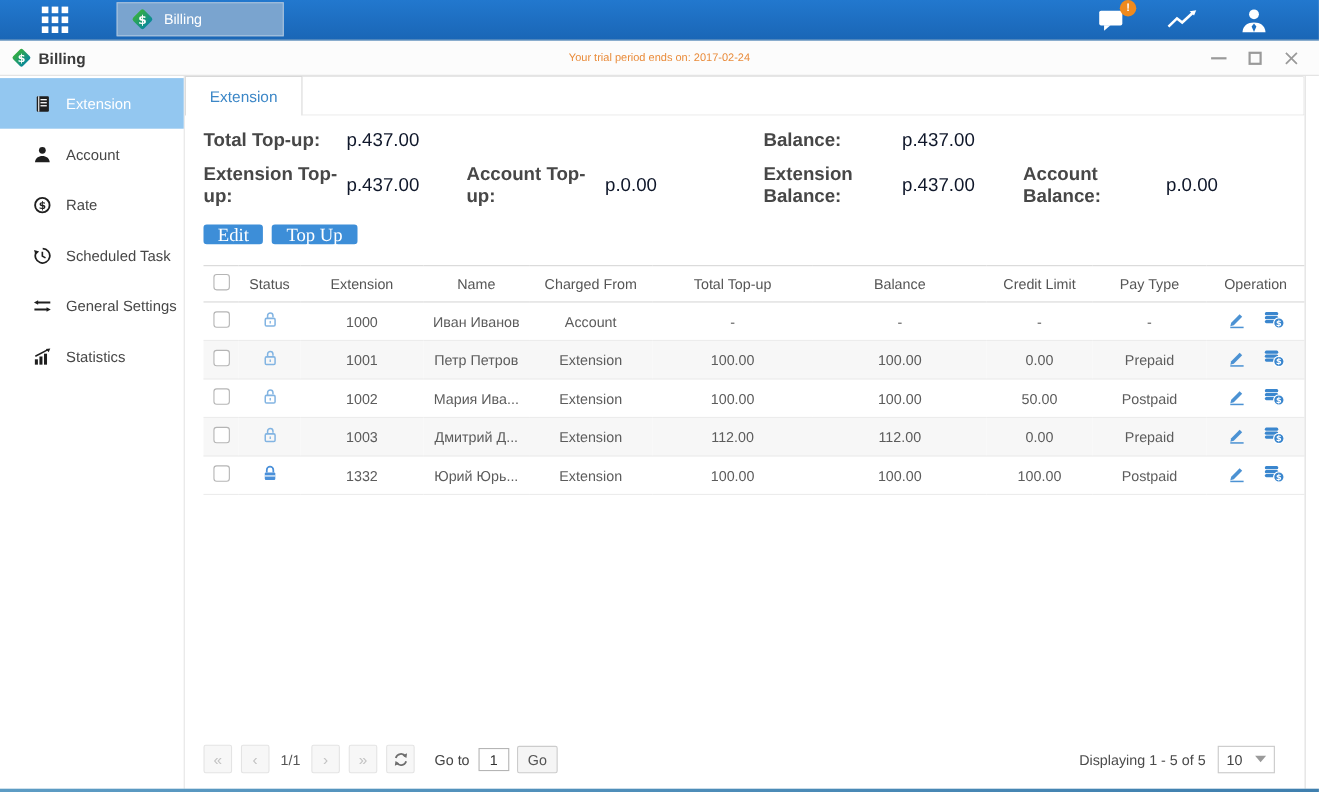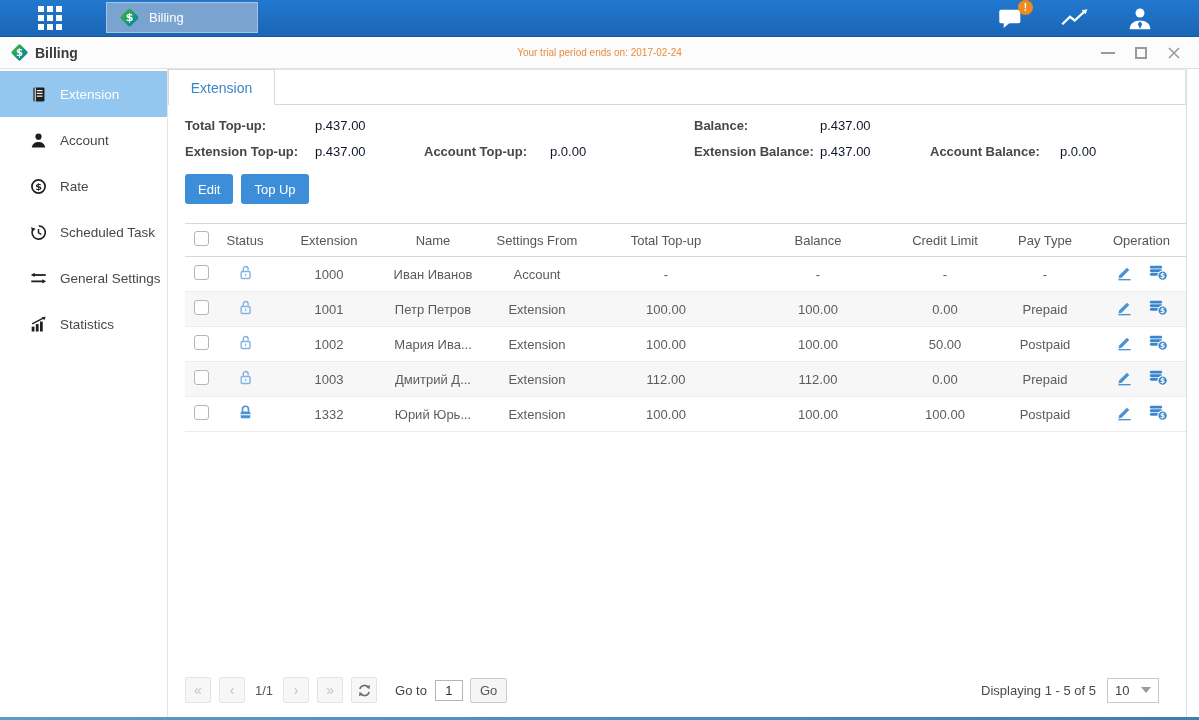--- a/index.html
+++ b/index.html
@@ -41,28 +41,28 @@
   .right-strip { width:13px; border-left:1px solid #dddddd; background:#fff; flex:none; }
   .content { flex:1; min-width:0; display:flex; flex-direction:column; }
   
   .tabstrip { height:36px; display:flex; flex:none; }
   .tab-active { width:107px; border:1px solid #d9d9d9; border-bottom:none; background:#fff;
                 display:flex; align-items:center; justify-content:center; color:#3c87c7;
                 font-size:14px; cursor:pointer; }
   .tab-rest { flex:1; border:1px solid #e6e6e6; border-left:none; border-bottom:1px solid #d9d9d9;
               border-top-right-radius:2px; }
   
-  .summary { margin:13px 0 0 17px; display:grid; row-gap:11px; font-size:13px; align-items:center;
+  .summary { margin:13px 0 0 17px; display:grid; row-gap:11px; font-size:17px; align-items:center;
              grid-template-columns:130px 109px 126px 144px 126px 110px 130px 1fr; }
   .summary .lab { font-weight:bold; color:#474747; }
   .summary .val { color:#0f172a; }
   
   .btn-row { margin:15px 0 0 17px; display:flex; gap:8px; flex:none; }
-  .btn { background:#3d8ed8; color:#fff; font-size:13px; border:none; border-radius:3px;
-         height:30px; padding:0 13px; cursor:pointer; font-family:Liberation Sans, sans-serif; }
+  .btn { background:#3d8ed8; color:#fff; font-size:17px; border:none; border-radius:3px;
+         height:18px; padding:0 13px; cursor:pointer; font-family:Liberation Serif, serif; }
   
   .table-wrap { margin:19px 0 0 17px; width:1001px; flex:none; }
   table { width:100%; border-collapse:collapse; table-layout:fixed; font-size:13px; color:#5c5c5c; }
   thead th { font-weight:normal; color:#555; height:33px; border-top:1px solid #d8d8d8;
              border-bottom:1px solid #d8d8d8; text-align:center; }
   tbody td { height:35px; border-bottom:1px solid #ececec; text-align:center; }
   tbody tr.alt { background:#f7f7f7; }
   .checkbox { width:15px; height:15px; border:1px solid #b5b5b5; border-radius:3px; background:#fff;
               display:inline-block; cursor:pointer; }
   .lock { display:inline-flex; }
@@ -296,21 +296,21 @@
               <col style="width:96px">
             <col style="width:104px">
               <col style="width:89px">
           </colgroup>
           <thead>
             <tr id="thead-row">
               <th><span class="checkbox"></span></th>
             <th>Status</th>
                 <th>Extension</th>
                 <th>Name</th>
-                <th>Settings From</th>
+                <th>Charged From</th>
                 <th>Total Top-up</th>
                 <th>Balance</th>
                 <th>Credit Limit</th>
                 <th>Pay Type</th>
                 <th>Operation</th>
               </tr>
           </thead>
           <tbody id="tbody">
               <tr class="">
                 <td><span class="checkbox"></span></td>

